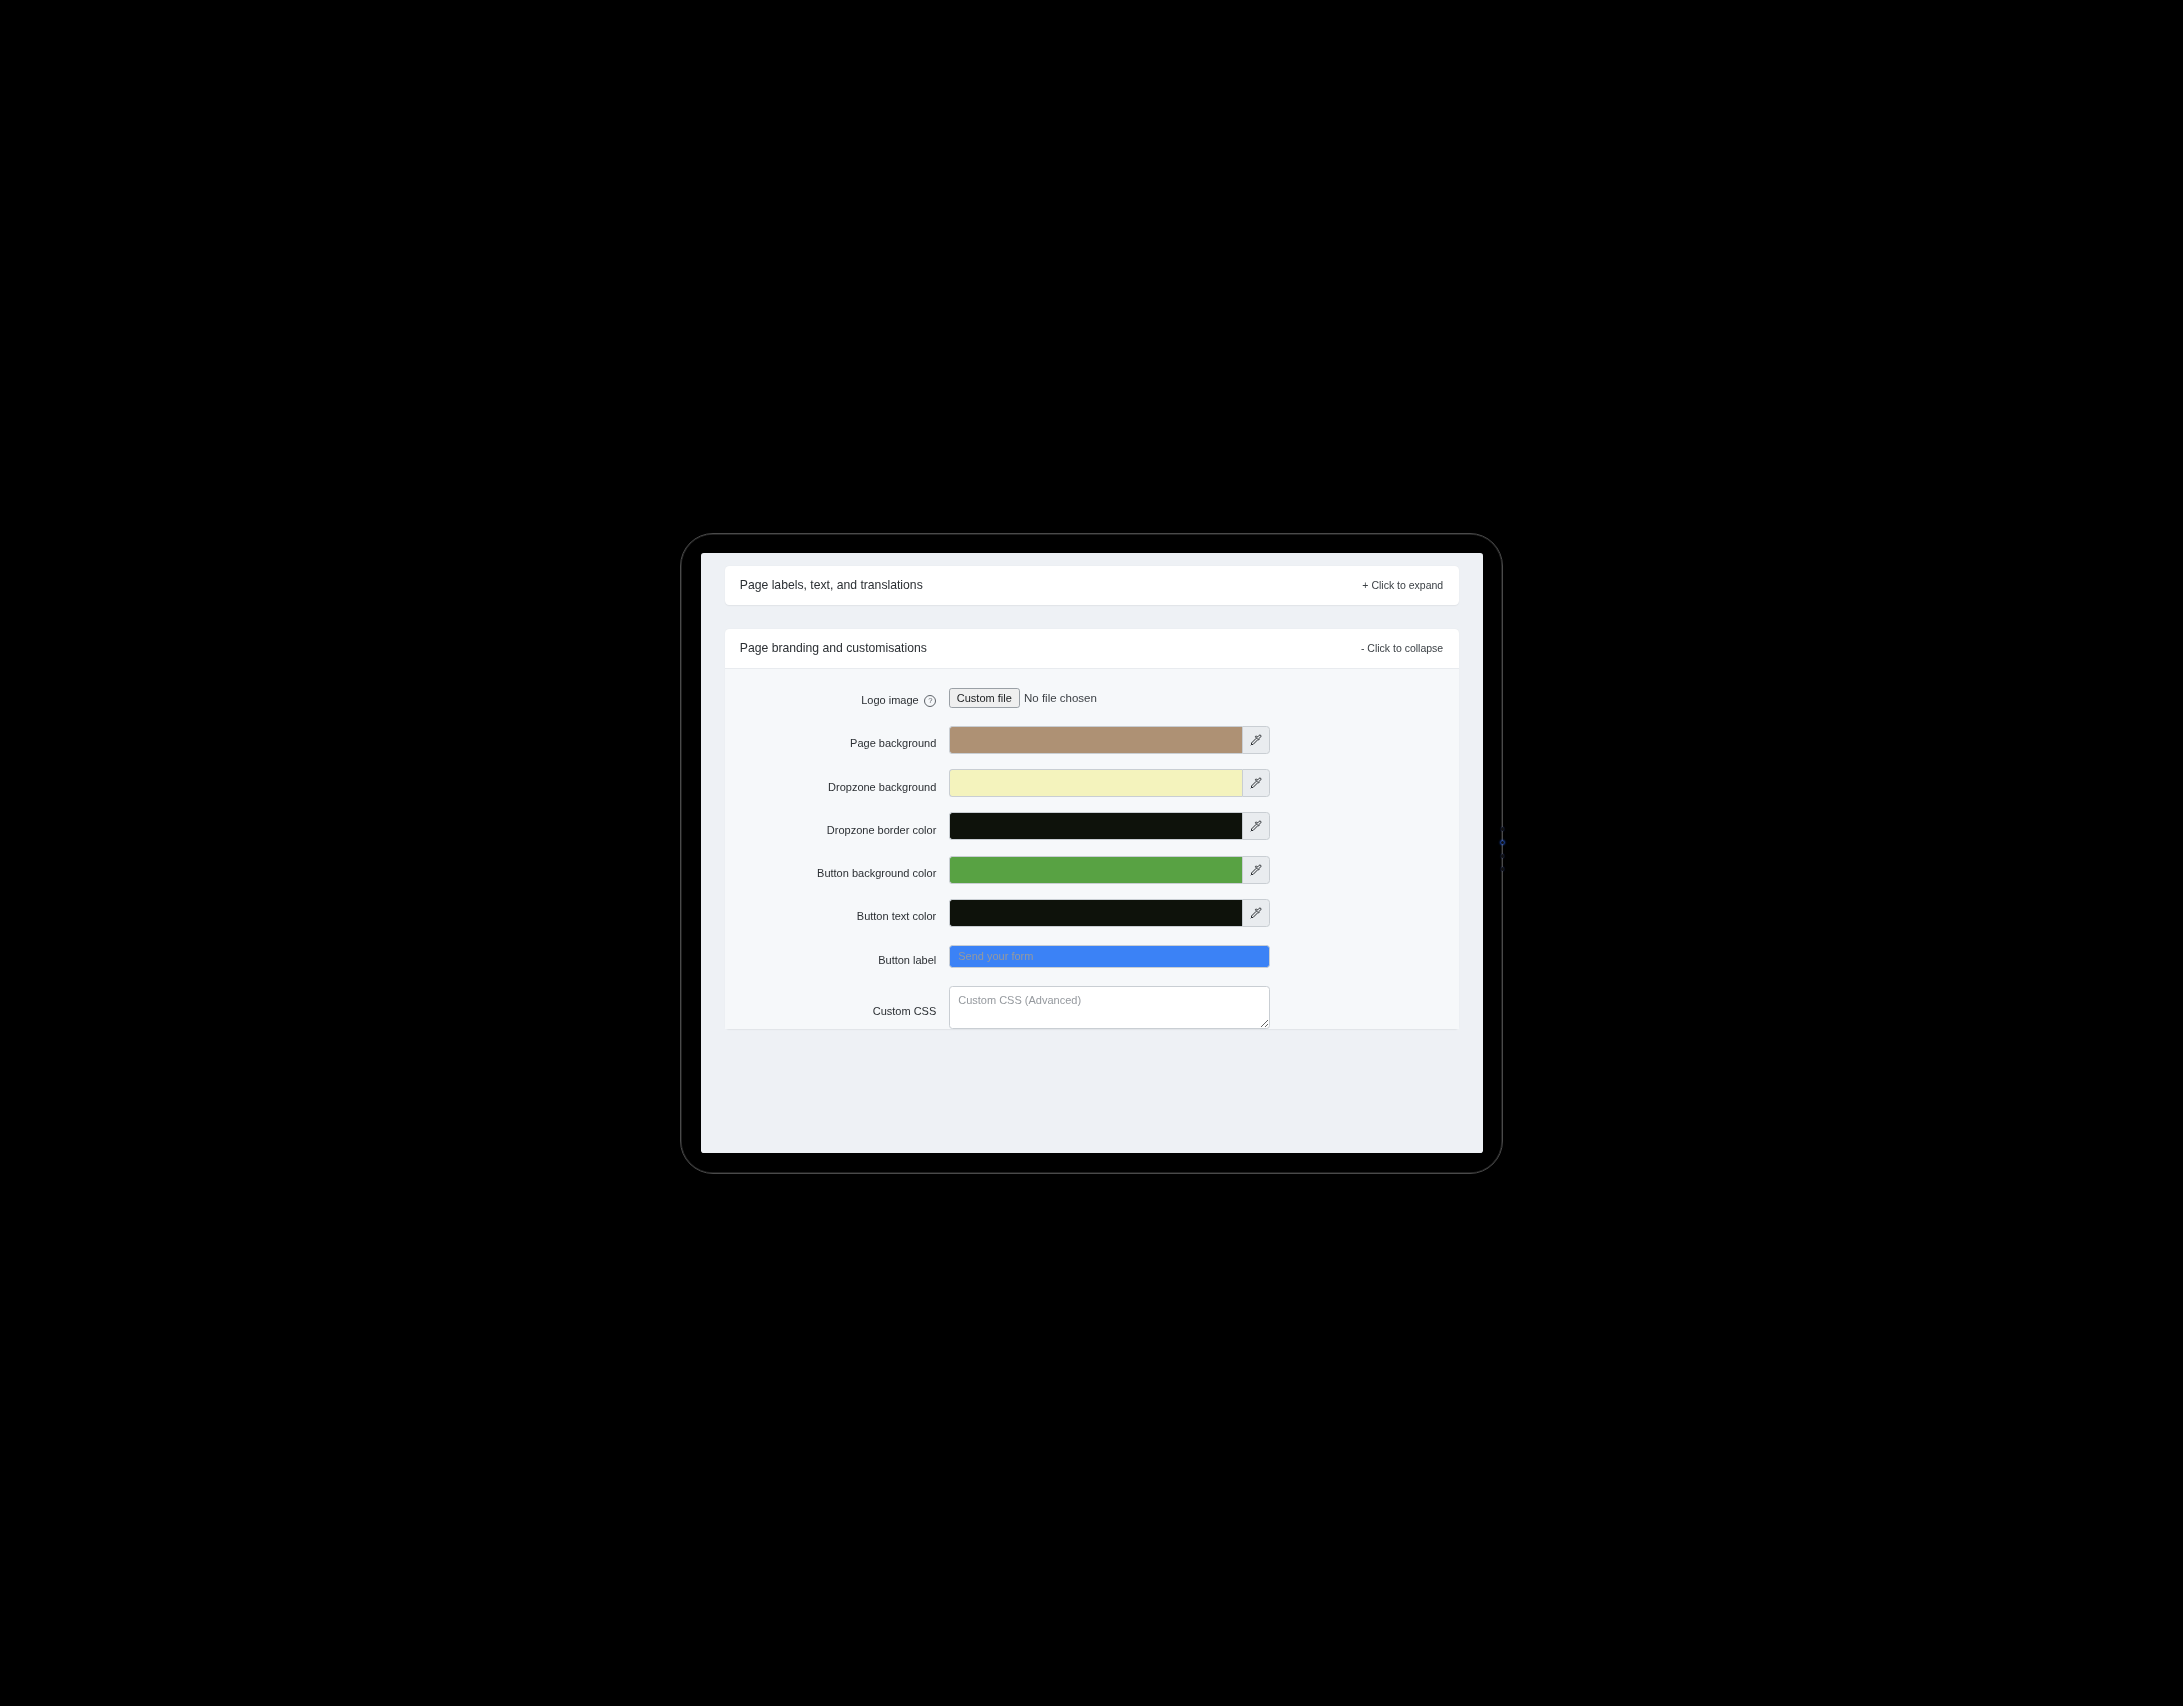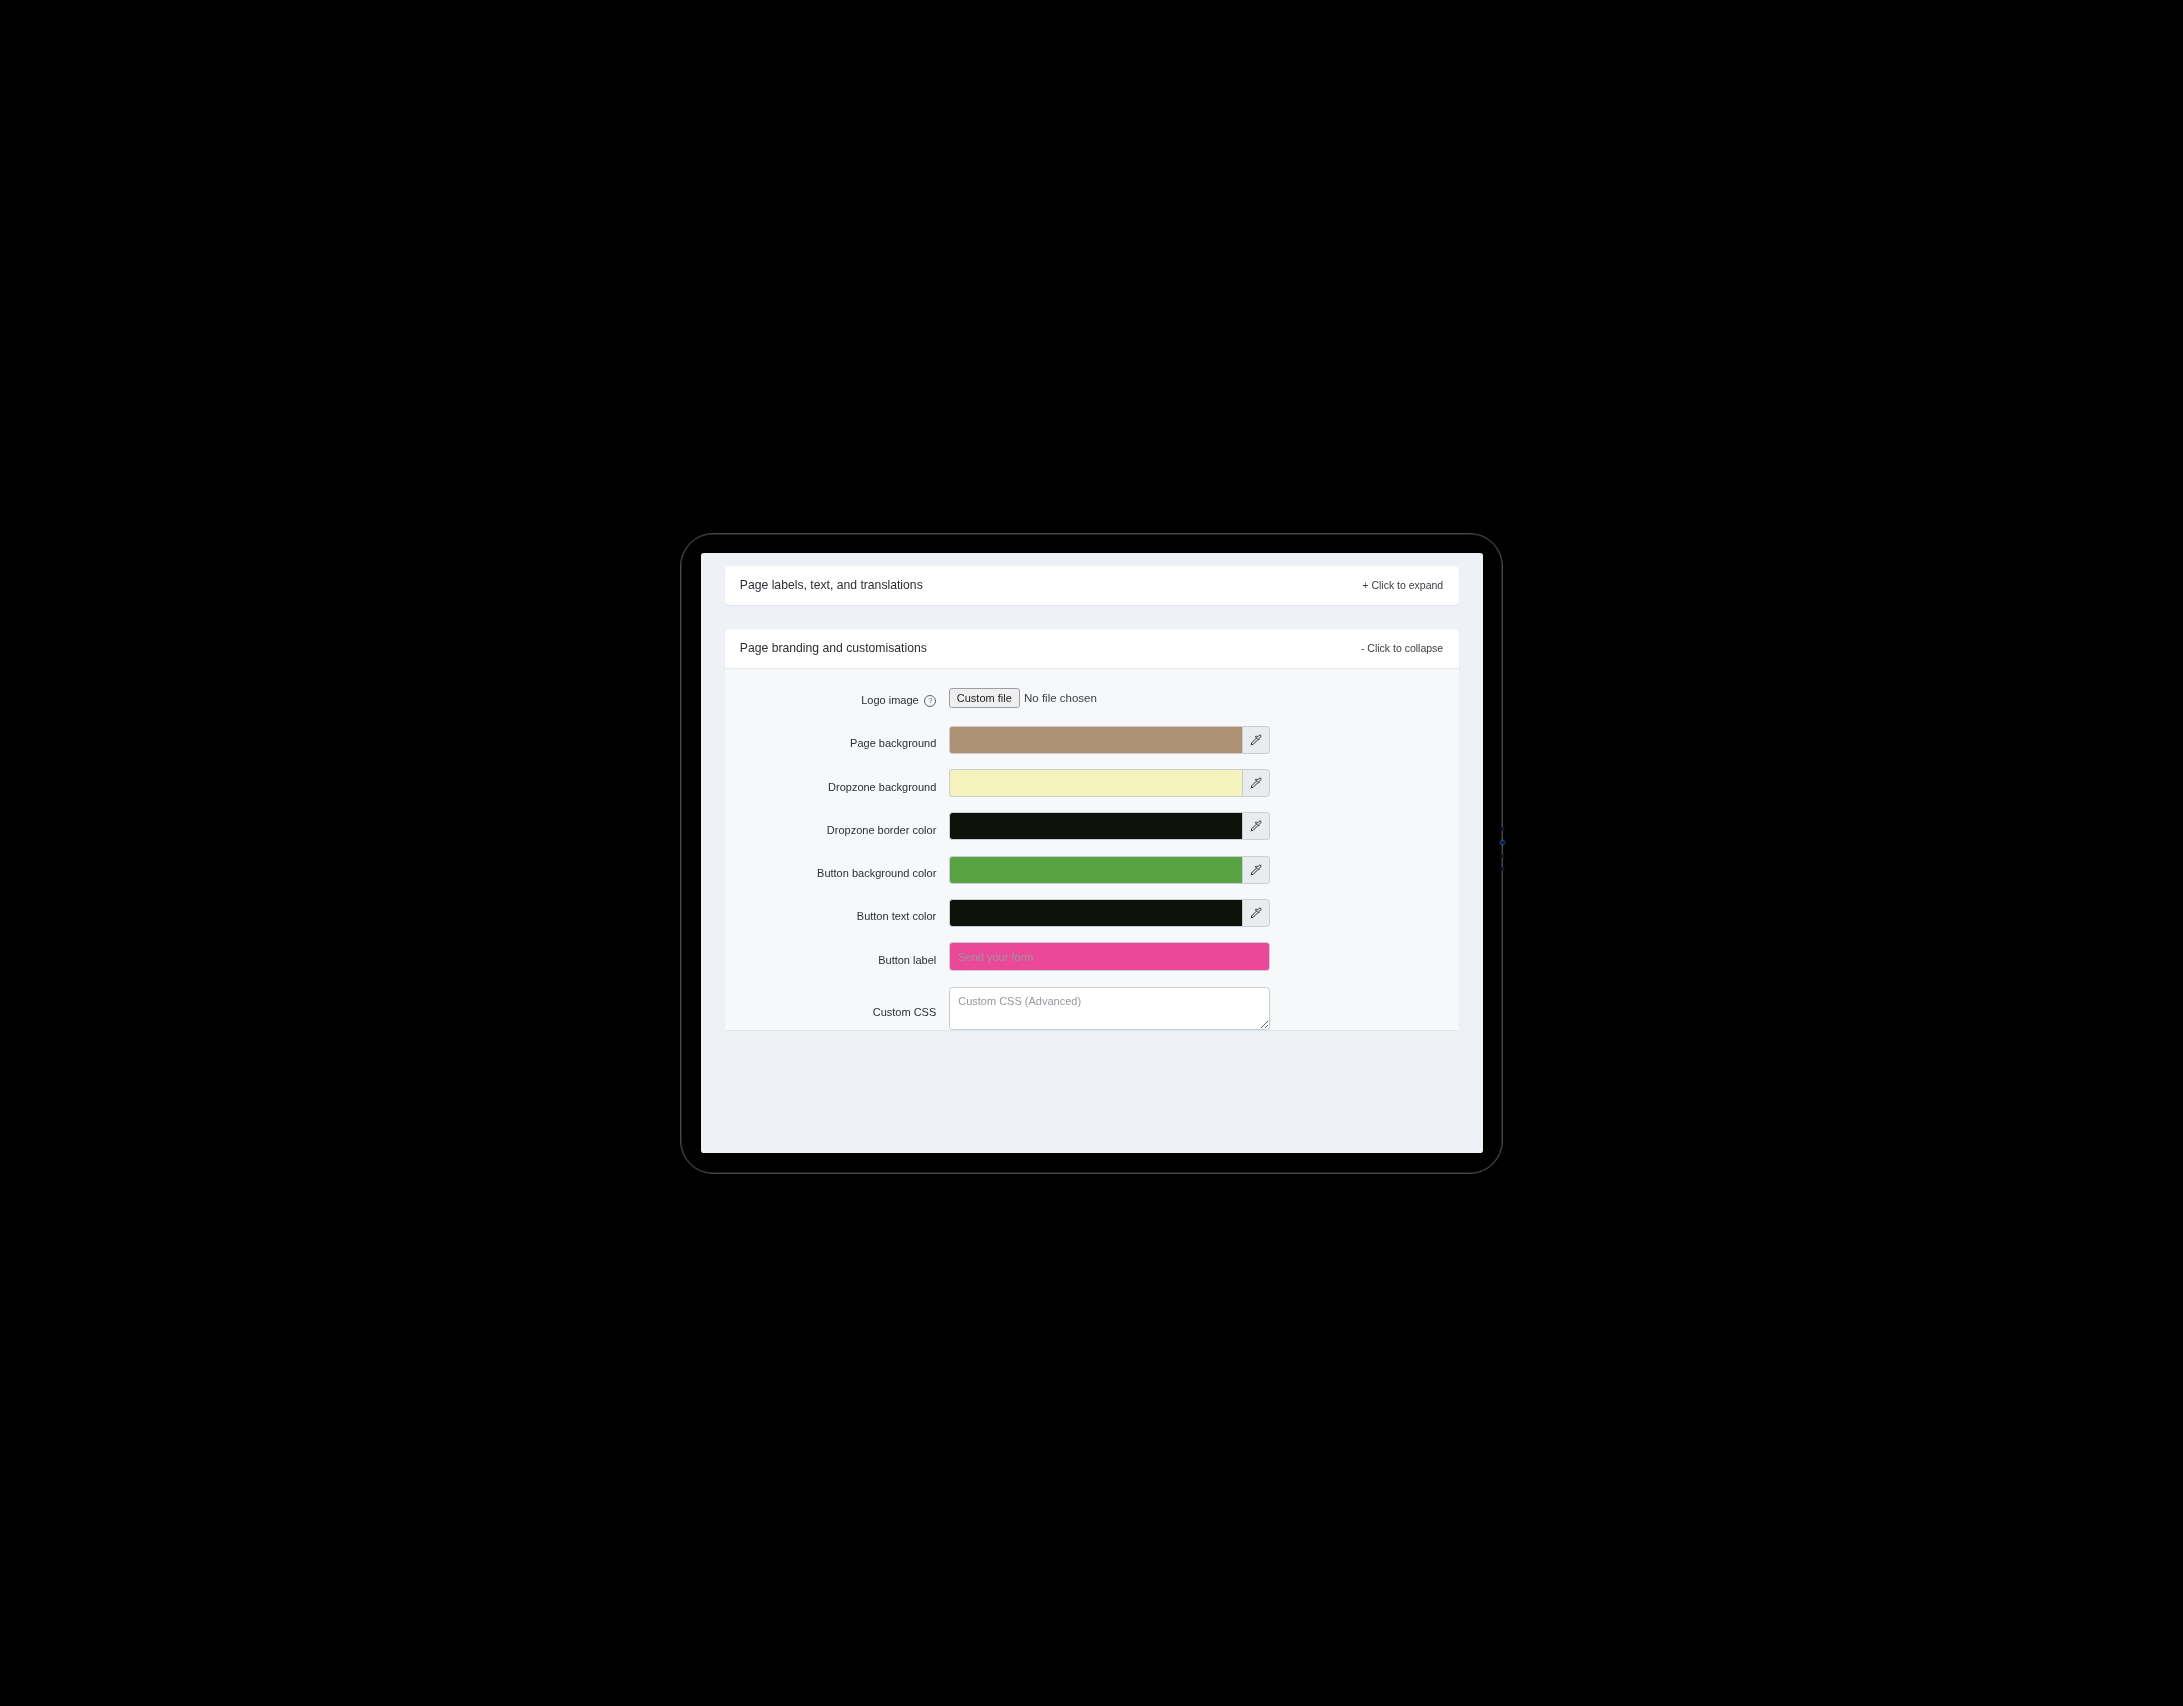--- a/index.html
+++ b/index.html
@@ -126,27 +126,27 @@
     border: 0.7px solid #c9ced3;
     border-radius: 0 3.5px 3.5px 0;
     display: flex;
     align-items: center;
     justify-content: center;
     cursor: pointer;
   }
   .eyedrop svg { width: 12px; height: 12px; }
   .text-input {
     width: 321px;
-    height: 29px;
+    height: 23px;
     border: 0.7px solid #c9ced3;
     border-radius: 3.5px;
     padding: 0 8.4px;
     font-size: 11px;
     color: #2b2f33;
-    background: #ec4899;
+    background: #3b82f6;
   }
   .text-input::placeholder, .textarea::placeholder { color: #95999e; }
   .textarea {
     width: 321px;
     min-height: 43px;
     border: 0.7px solid #c9ced3;
     border-radius: 3.5px;
     padding: 7px 8.4px;
     font-size: 11px;
     font-family: inherit;

